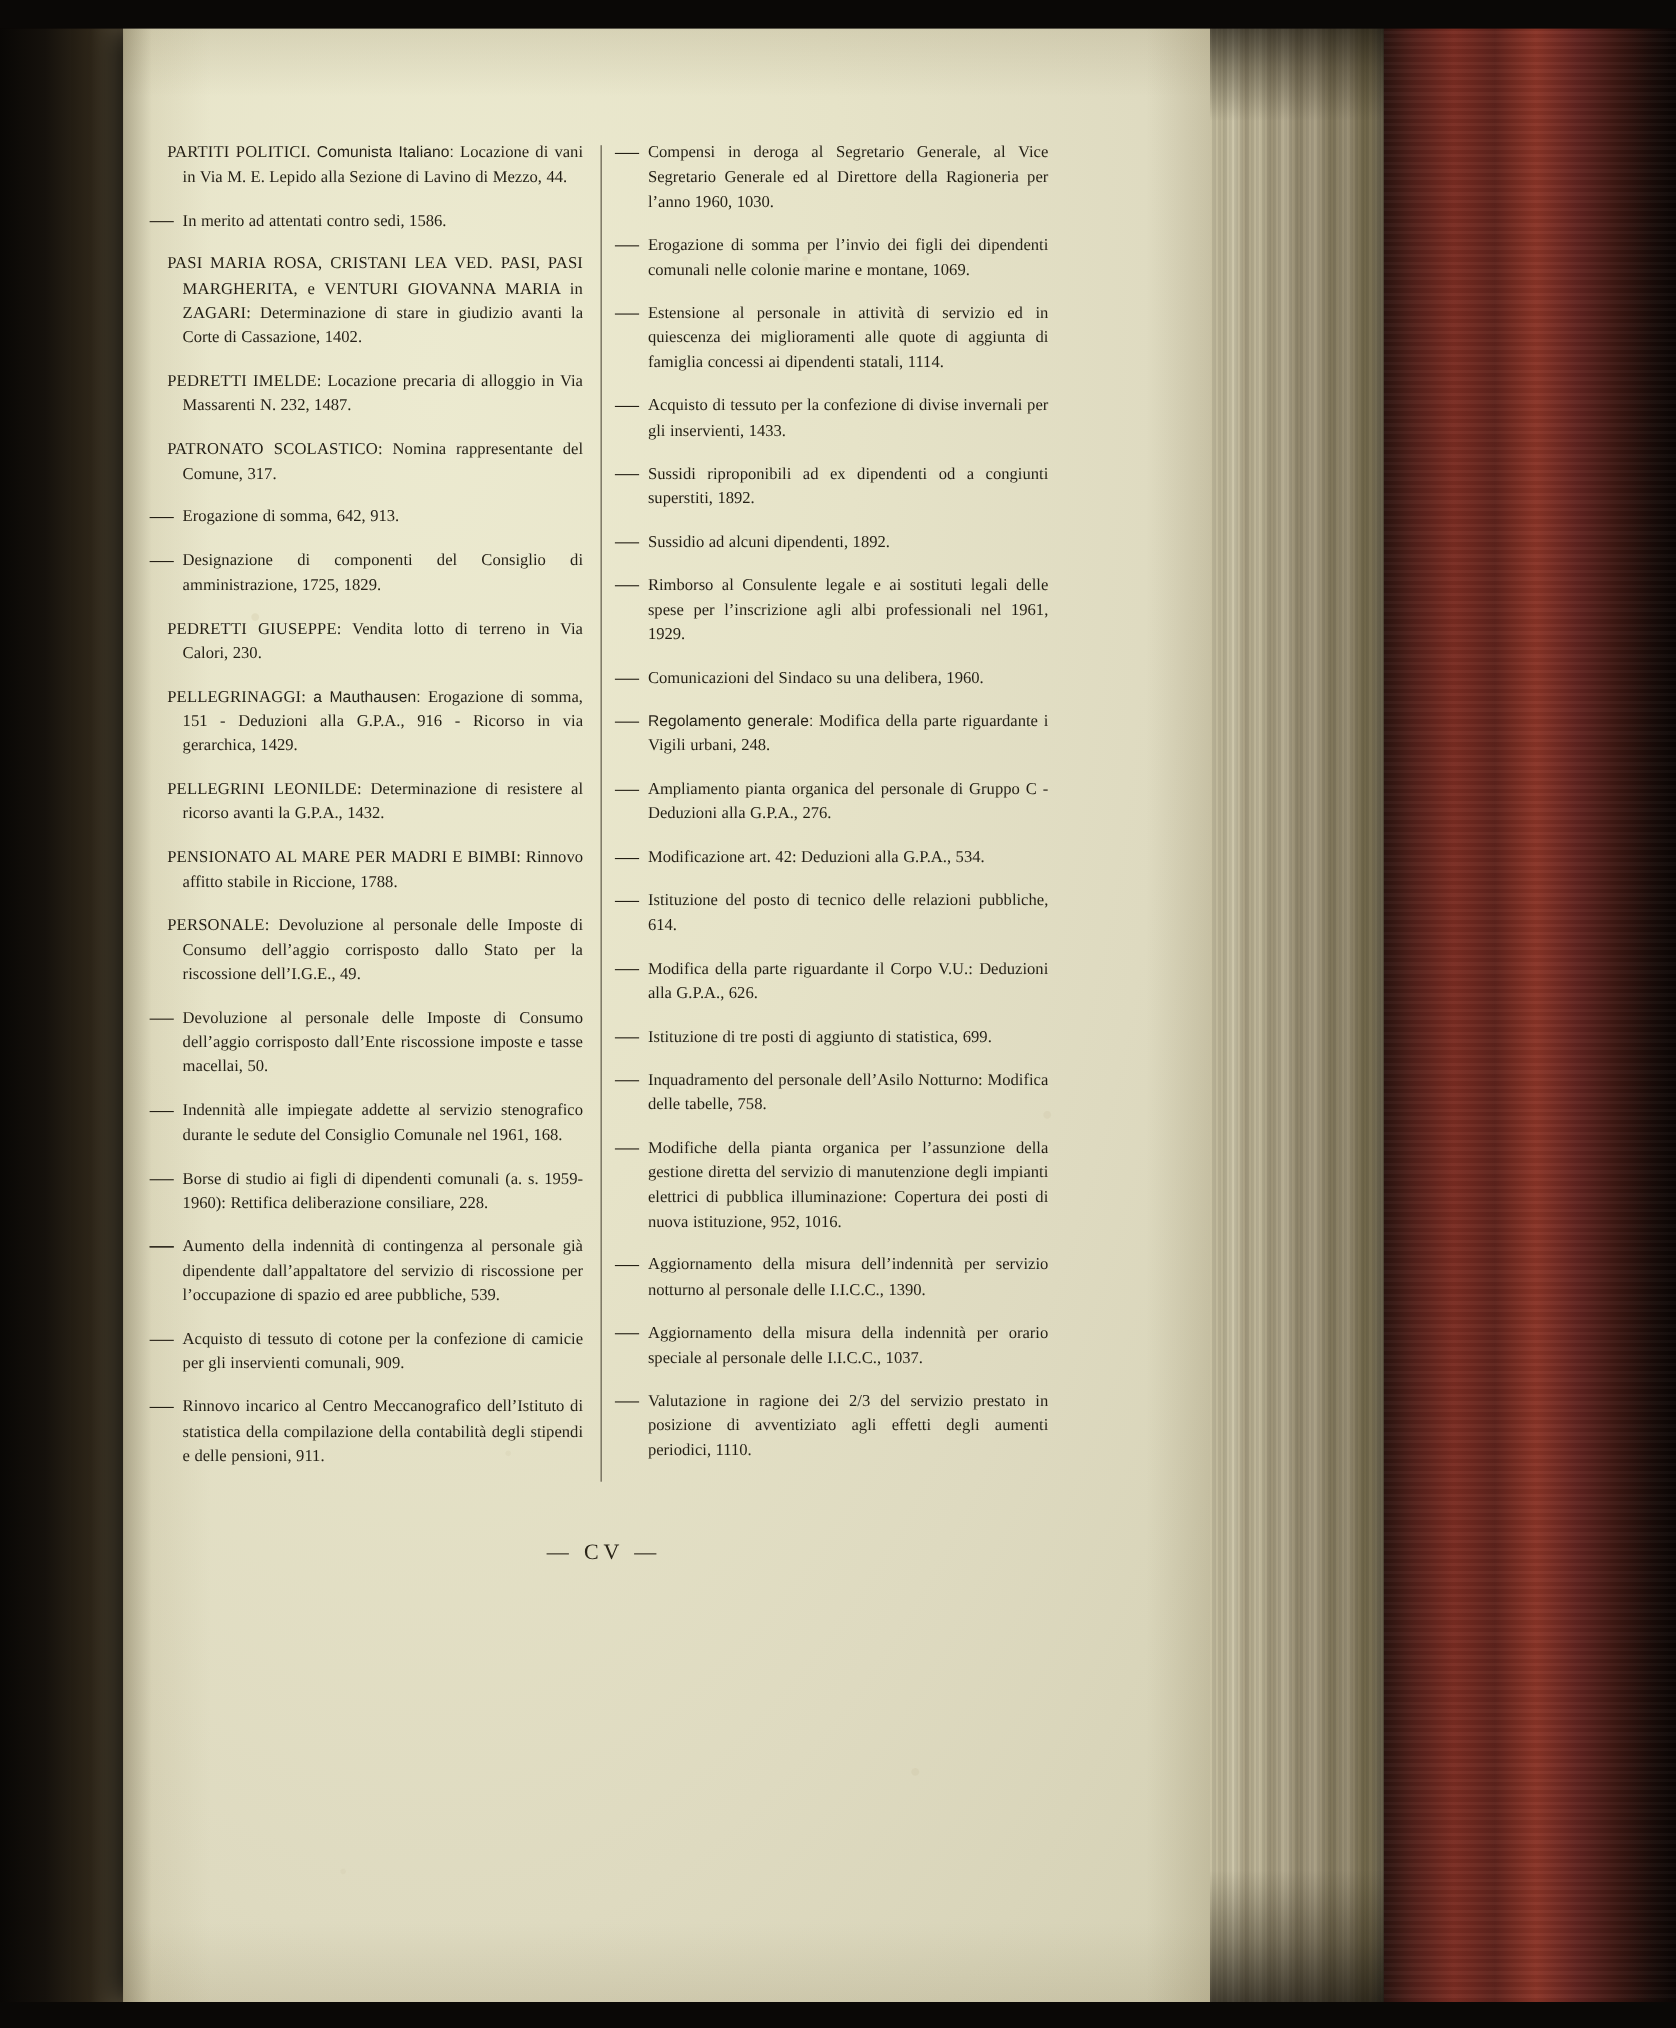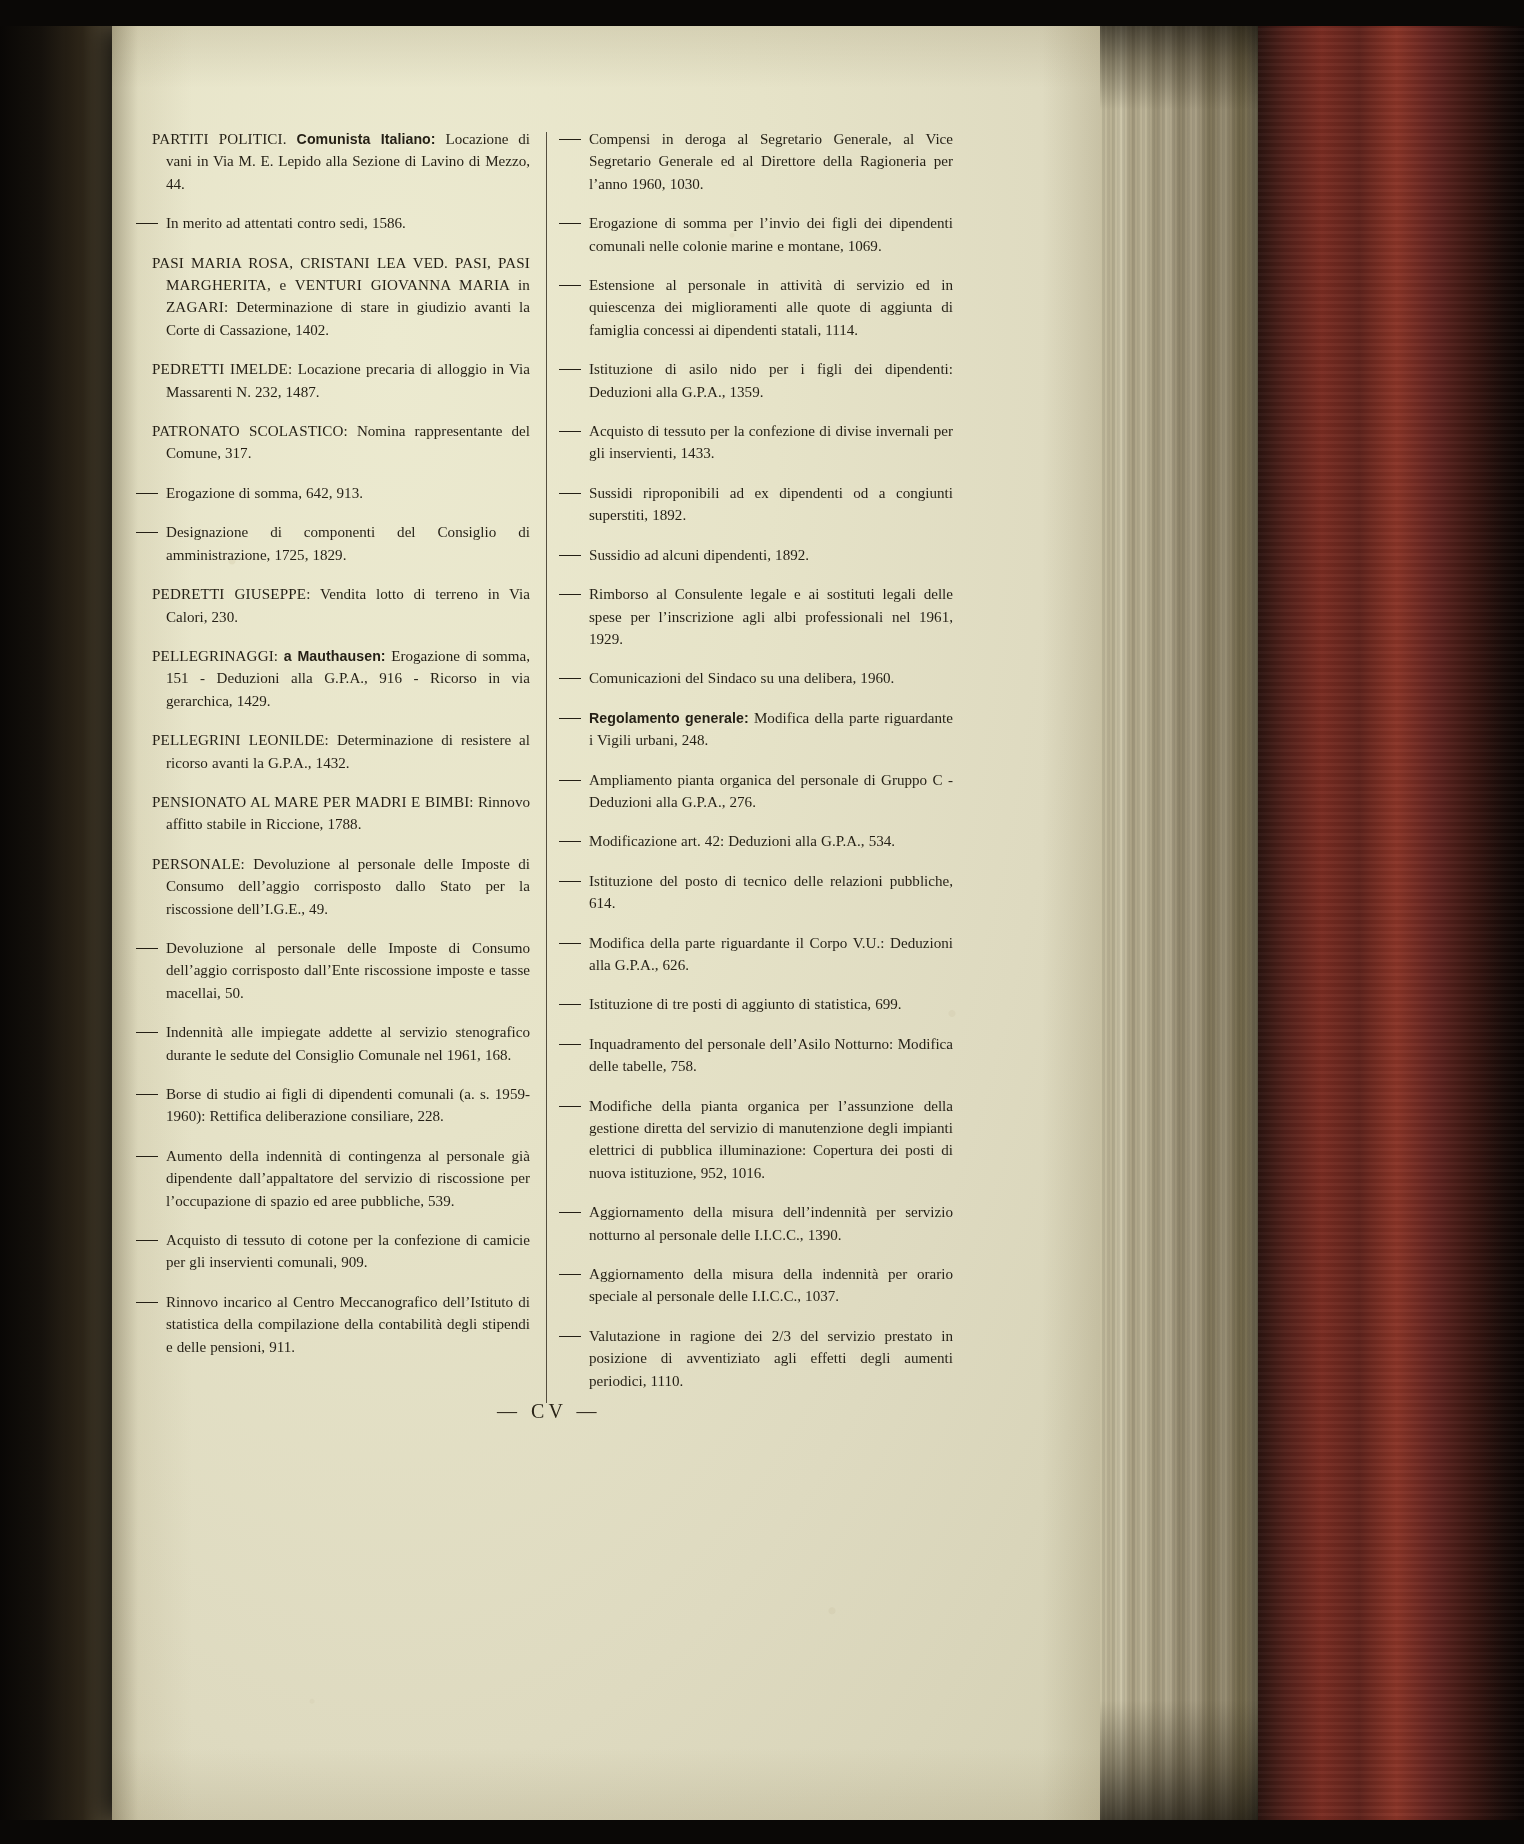--- a/index.html
+++ b/index.html
@@ -110,21 +110,21 @@
   }
   .entry.head{ text-indent:0; padding-left:30px; }
   .entry.head > .firstline{ margin-left:-30px; }
   .entry.sub{ padding-left:30px; position:relative; }
   .dash{
     position:absolute;left:0;top:0;width:22px;
     border-top:1.5px solid #241f15;
     margin-top:11px;
   }
   .caps{ letter-spacing:.01em;margin-left:16px; }
-  b{ font-family:"Liberation Sans", sans-serif; font-weight:700; font-size:14.2px; letter-spacing:.005em;}
+  b{ font-family:"Liberation Sans", sans-serif; font-weight:400; font-size:14.2px; letter-spacing:.005em;}
   .folio{
     position:absolute;left:136px;top:1400px;width:826px;
     text-align:center;font-size:20px;letter-spacing:.22em;color:#2a2418;
   }
 </style>
 </head>
 <body>
 
 <div id="page">
 
@@ -153,21 +153,20 @@
           <div class="entry sub"><span class="dash"></span></div>
           <div class="entry sub"><span class="dash"></span><span>Aumento della indennità di contingenza al personale già dipendente dall’appaltatore del servizio di riscossione per l’occupazione di spazio ed aree pubbliche, 539.</span></div>
           <div class="entry sub"><span class="dash"></span><span>Acquisto di tessuto di cotone per la confezione di camicie per gli inservienti comunali, 909.</span></div>
           <div class="entry sub"><span class="dash"></span><span>Rinnovo incarico al Centro Meccanografico dell’Istituto di statistica della compilazione della contabilità degli stipendi e delle pensioni, 911.</span></div>
         </div>
       <div class="divider"></div>
       <div class="col col-right" id="colRight">
           <div class="entry sub"><span class="dash"></span><span>Compensi in deroga al Segretario Generale, al Vice Segretario Generale ed al Direttore della Ragioneria per l’anno 1960, 1030.</span></div>
           <div class="entry sub"><span class="dash"></span><span>Erogazione di somma per l’invio dei figli dei dipendenti comunali nelle colonie marine e montane, 1069.</span></div>
           <div class="entry sub"><span class="dash"></span><span>Estensione al personale in attività di servizio ed in quiescenza dei miglioramenti alle quote di aggiunta di famiglia concessi ai dipendenti statali, 1114.</span></div>
-          <div class="entry sub"><span class="dash"></span><span>Istituzione di asilo nido per i figli dei dipendenti: Deduzioni alla G.P.A., 1359.</span></div>
           <div class="entry sub"><span class="dash"></span><span>Acquisto di tessuto per la confezione di divise invernali per gli inservienti, 1433.</span></div>
           <div class="entry sub"><span class="dash"></span><span>Sussidi riproponibili ad ex dipendenti od a congiunti superstiti, 1892.</span></div>
           <div class="entry sub"><span class="dash"></span><span>Sussidio ad alcuni dipendenti, 1892.</span></div>
           <div class="entry sub"><span class="dash"></span><span>Rimborso al Consulente legale e ai sostituti legali delle spese per l’inscrizione agli albi professionali nel 1961, 1929.</span></div>
           <div class="entry sub"><span class="dash"></span><span>Comunicazioni del Sindaco su una delibera, 1960.</span></div>
           <div class="entry sub"><span class="dash"></span><b>Regolamento generale:</b> <span>Modifica della parte riguardante i Vigili urbani, 248.</span></div>
           <div class="entry sub"><span class="dash"></span><span>Ampliamento pianta organica del personale di Gruppo C - Deduzioni alla G.P.A., 276.</span></div>
           <div class="entry sub"><span class="dash"></span><span>Modificazione art. 42: Deduzioni alla G.P.A., 534.</span></div>
           <div class="entry sub"><span class="dash"></span><span>Istituzione del posto di tecnico delle relazioni pubbliche, 614.</span></div>
           <div class="entry sub"><span class="dash"></span><span>Modifica della parte riguardante il Corpo V.U.: Deduzioni alla G.P.A., 626.</span></div>

